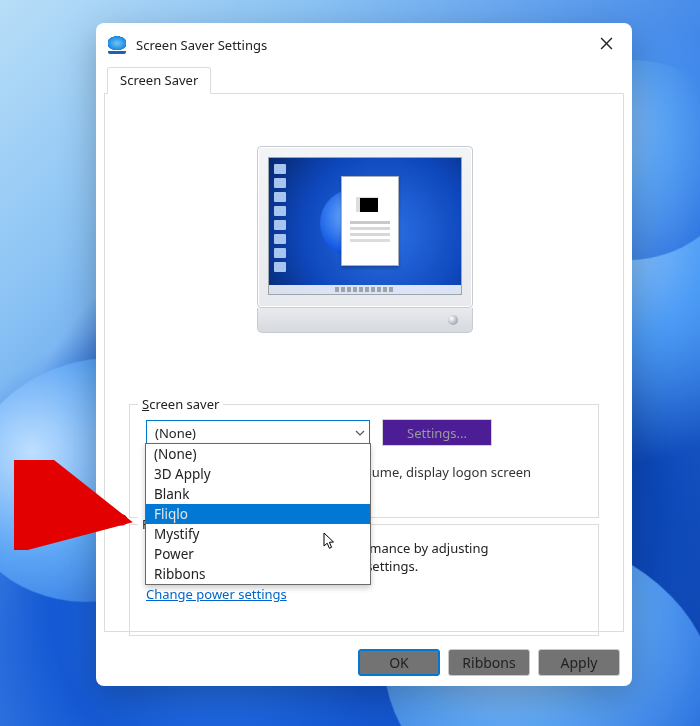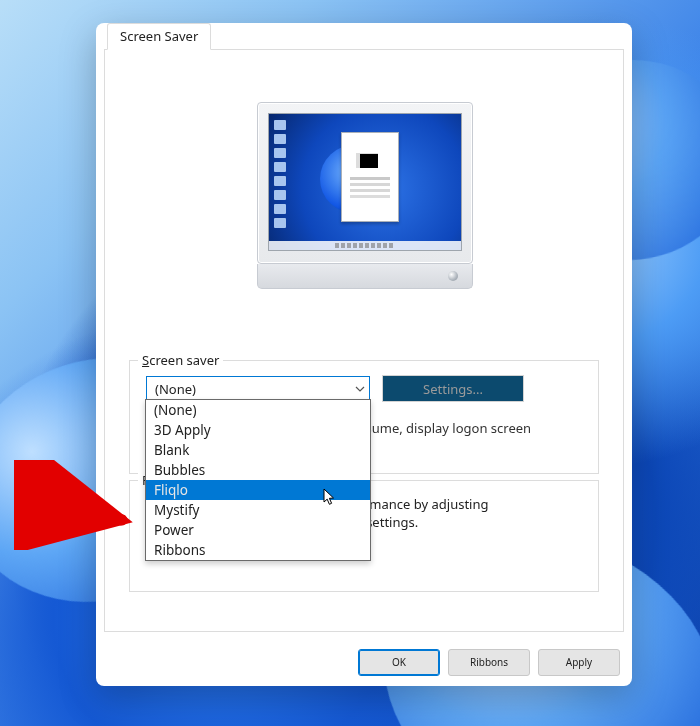--- a/index.html
+++ b/index.html
@@ -196,23 +196,23 @@
     font-size: 13px;
     box-sizing: border-box;
   }
   .combo .chevron {
     position: absolute; right: 4px; top: 50%; transform: translateY(-50%);
   }
   .combo .chevron svg { width: 10px; height: 10px; }
 
   .btn {
     height: 25px;
-    padding: 0 31px;
+    padding: 0 15px;
     border: 1px solid #d3d3d3;
-    background: #0c4a6e;
+    background: #4c1d95;
     font-size: 13px;
     display: flex; align-items: center; justify-content: center;
     min-width: 78px;
   }
   .btn.disabled { color: #9a9a9a; }
 
   .row2 {
     margin-top: 14px;
     display: flex; align-items: center; gap: 8px;
     font-size: 13px;
@@ -263,22 +263,22 @@
 
   .footer {
     height: 48px;
     display: flex; align-items: center; justify-content: flex-end;
     gap: 8px;
     padding: 0 12px;
   }
   .dlg-btn {
     min-width: 80px; height: 25px;
     border: 1px solid #c8c8c8;
-    background: #e5e5e5;
-    font-size: 10px;
+    background: #737373;
+    font-size: 14px;
     display: flex; align-items: center; justify-content: center;
     border-radius: 3px;
   }
   .dlg-btn.primary { border-color: #0078d4; box-shadow: 0 0 0 1px #0078d4 inset; }
 
   
   .arrow {
     position: absolute;
     z-index: 80;
     pointer-events: none;
@@ -288,20 +288,31 @@
 <body>
 
 <div class="wallpaper">
   <div class="petal" style="left:-40px; top:360px; width:280px; height:240px; transform:rotate(-18deg);"></div>
   <div class="petal" style="left:380px; top:540px; width:340px; height:280px; transform:rotate(22deg);"></div>
   <div class="petal" style="left:520px; top:60px; width:220px; height:200px; transform:rotate(-6deg); opacity:.8;"></div>
 </div>
 
 <div class="dialog">
 
+  <div class="titlebar">
+    <div class="title-icon"></div>
+    <div class="title-text">Screen Saver Settings</div>
+    <div class="close">
+      <span>
+        <svg viewBox="0 0 12 12">
+            <path d="M1 1 L11 11 M11 1 L1 11" stroke="currentColor" stroke-width="1.3" fill="none"></path>
+          </svg>
+      </span>
+    </div>
+  </div>
 
   <div class="tabstrip">
     <div class="tab">
       <span>Screen Saver</span>
     </div>
   </div>
 
   <div class="panel">
 
     <div class="preview">
@@ -361,21 +372,20 @@
         <span>Conserve energy or maximize performance by adjusting</span><br>
         <span>display brightness and other power settings.</span>
       </div>
       <a class="pwr-link">Change power settings</a>
     </div>
 
     <div class="dropdown" id="dd" style="left:40px; top:349px; width:226px;">
     <div class="dd-item">(None)</div>
         <div class="dd-item">3D Apply</div>
         <div class="dd-item">Blank</div>
-        <div class="dd-item">Bubbles</div>
         <div class="dd-item hi">Fliqlo</div>
         <div class="dd-item">Mystify</div>
         <div class="dd-item">Power</div>
         <div class="dd-item">Ribbons</div>
       </div>
 
     <div class="cursor" style="left:218px; top:438px;">
       <svg viewBox="0 0 14 20">
         <path d="M1 1 L1 14 L4.2 11.2 L6.4 16.3 L8.6 15.3 L6.4 10.3 L10.5 10 Z" fill="#fff" stroke="#000" stroke-width="1"></path>
       </svg>

